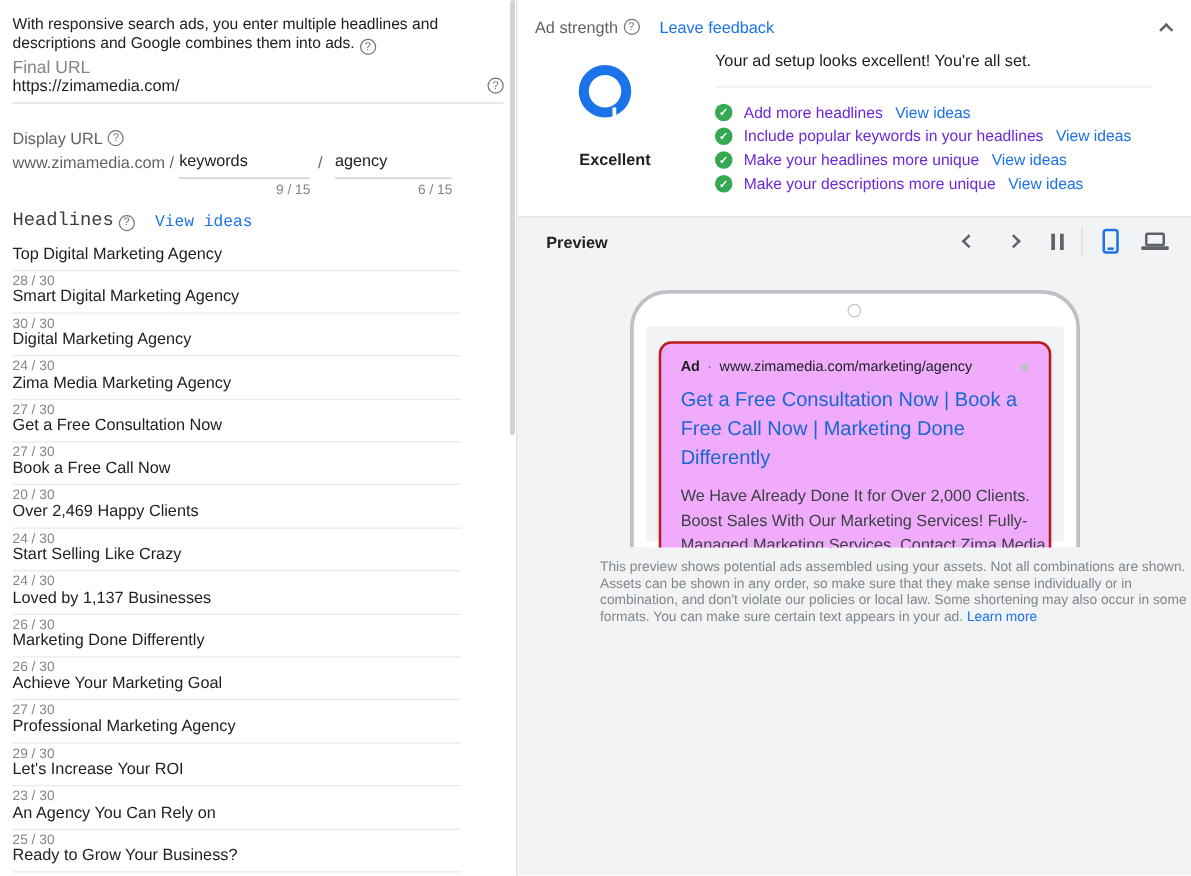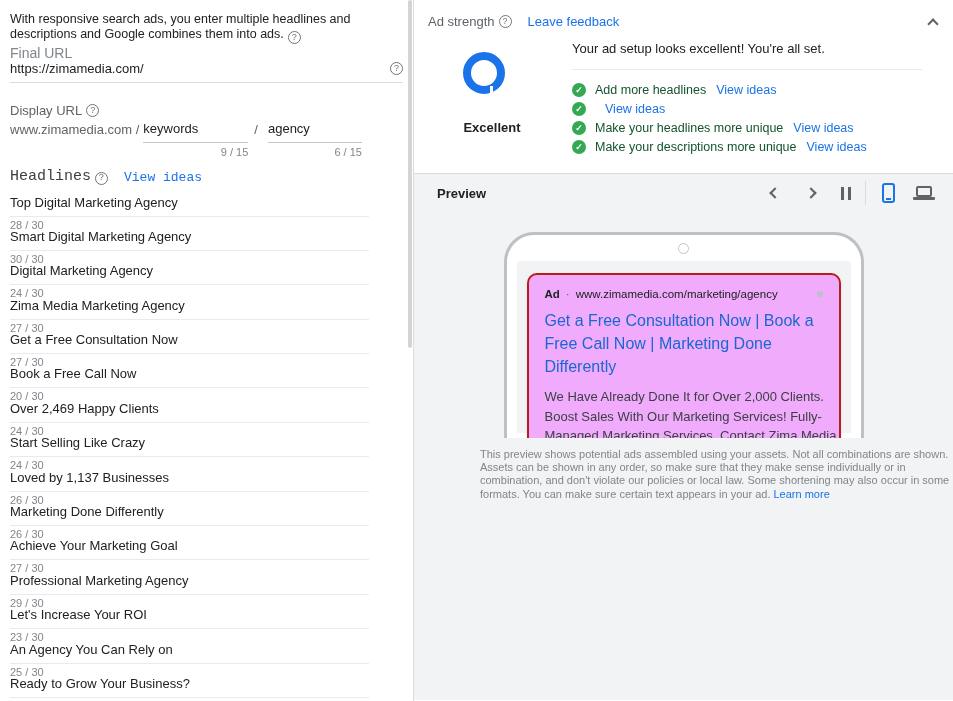--- a/index.html
+++ b/index.html
@@ -47,21 +47,21 @@
   .donut { position:absolute; left:49px; top:52px; width:42px; height:42px; border:8px solid #1a73e8; border-radius:50%; }
   .donut::after { content:""; position:absolute; left:19px; bottom:-9px; width:3px; height:9px; background:#fff; }
   .rating { position:absolute; left:23px; top:120px; width:110px; text-align:center; font-size:13px; font-weight:bold; color:#202124; }
   .as-right { position:absolute; left:158px; top:41px; width:360px; }
   .as-msg { font-size:13px; color:#202124; }
   .as-div { margin-top:13px; width:350px; border-top:1px solid #e8eaed; }
   .as-items { margin-top:10px; }
   .as-item { display:flex; align-items:center; height:19px; }
   .check-ic { width:14px; height:14px; border-radius:50%; background:#34a853; color:#fff; font-size:9px; font-weight:bold;
               display:flex; align-items:center; justify-content:center; margin-right:9px; flex:none; }
-  .as-item-label { font-size:12.5px; color:#14532d; }
+  .as-item-label { font-size:12.5px; color:#6d28d9; }
   .as-item-link { font-size:12.5px; margin-left:10px; }
 
   .preview { background:#f1f3f4; height:526px; }
   .pv-header { height:38px; display:flex; align-items:center; padding:0 18px 0 23px; }
   .pv-title { font-size:13px; font-weight:bold; color:#202124; }
   .pv-spacer { flex:1; }
   .chev { width:8px; height:8px; border-left:2px solid #5f6368; border-bottom:2px solid #5f6368; cursor:pointer; }
   .chev.left { transform:rotate(45deg); margin-right:28px; }
   .chev.right { transform:rotate(225deg); margin-right:26px; }
   .pause-ic { display:flex; gap:4px; cursor:pointer; margin-right:14px; }
@@ -219,20 +219,21 @@
       <div class="as-msg">Your ad setup looks excellent! You're all set.</div>
       <div class="as-div"></div>
       <div class="as-items">
         <div class="as-item">
           <span class="check-ic">✓</span>
           <span class="as-item-label">Add more headlines</span>
           <span class="link as-item-link">View ideas</span>
         </div>
         <div class="as-item">
           <span class="check-ic">✓</span>
+          <span class="as-item-label">Include popular keywords in your headlines</span>
           <span class="link as-item-link">View ideas</span>
         </div>
         <div class="as-item">
           <span class="check-ic">✓</span>
           <span class="as-item-label">Make your headlines more unique</span>
           <span class="link as-item-link">View ideas</span>
         </div>
         <div class="as-item">
           <span class="check-ic">✓</span>
           <span class="as-item-label">Make your descriptions more unique</span>

